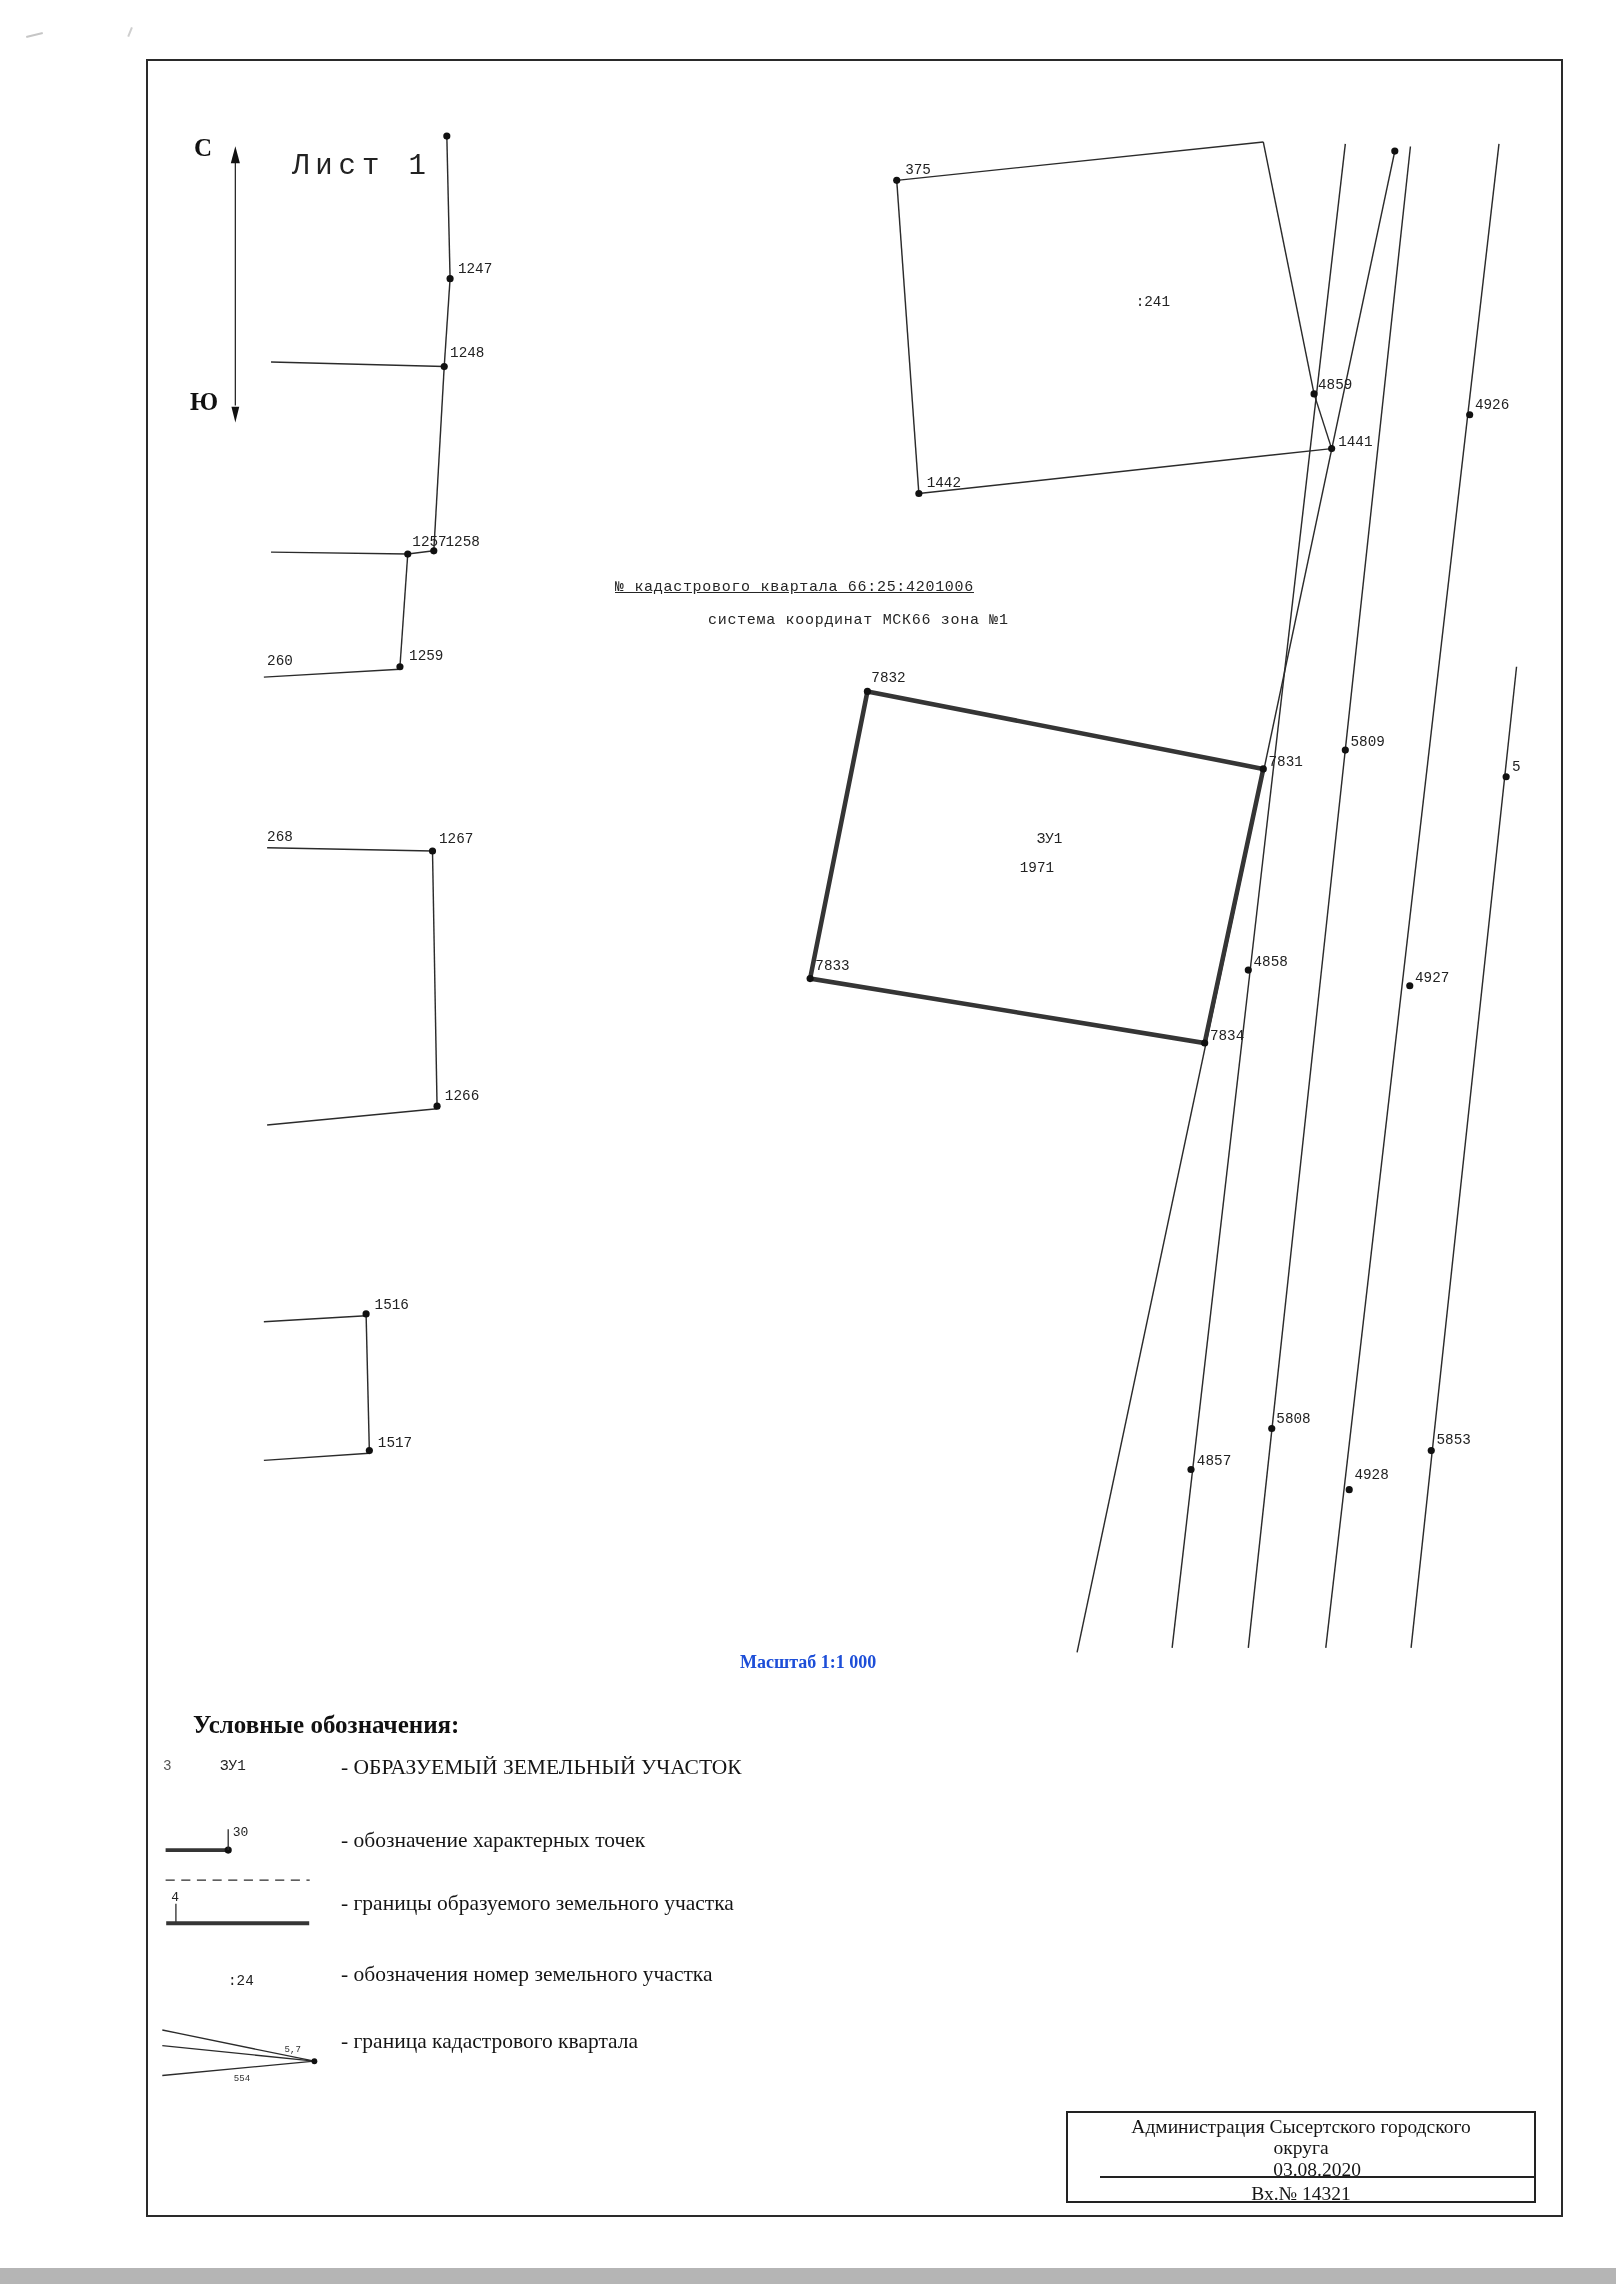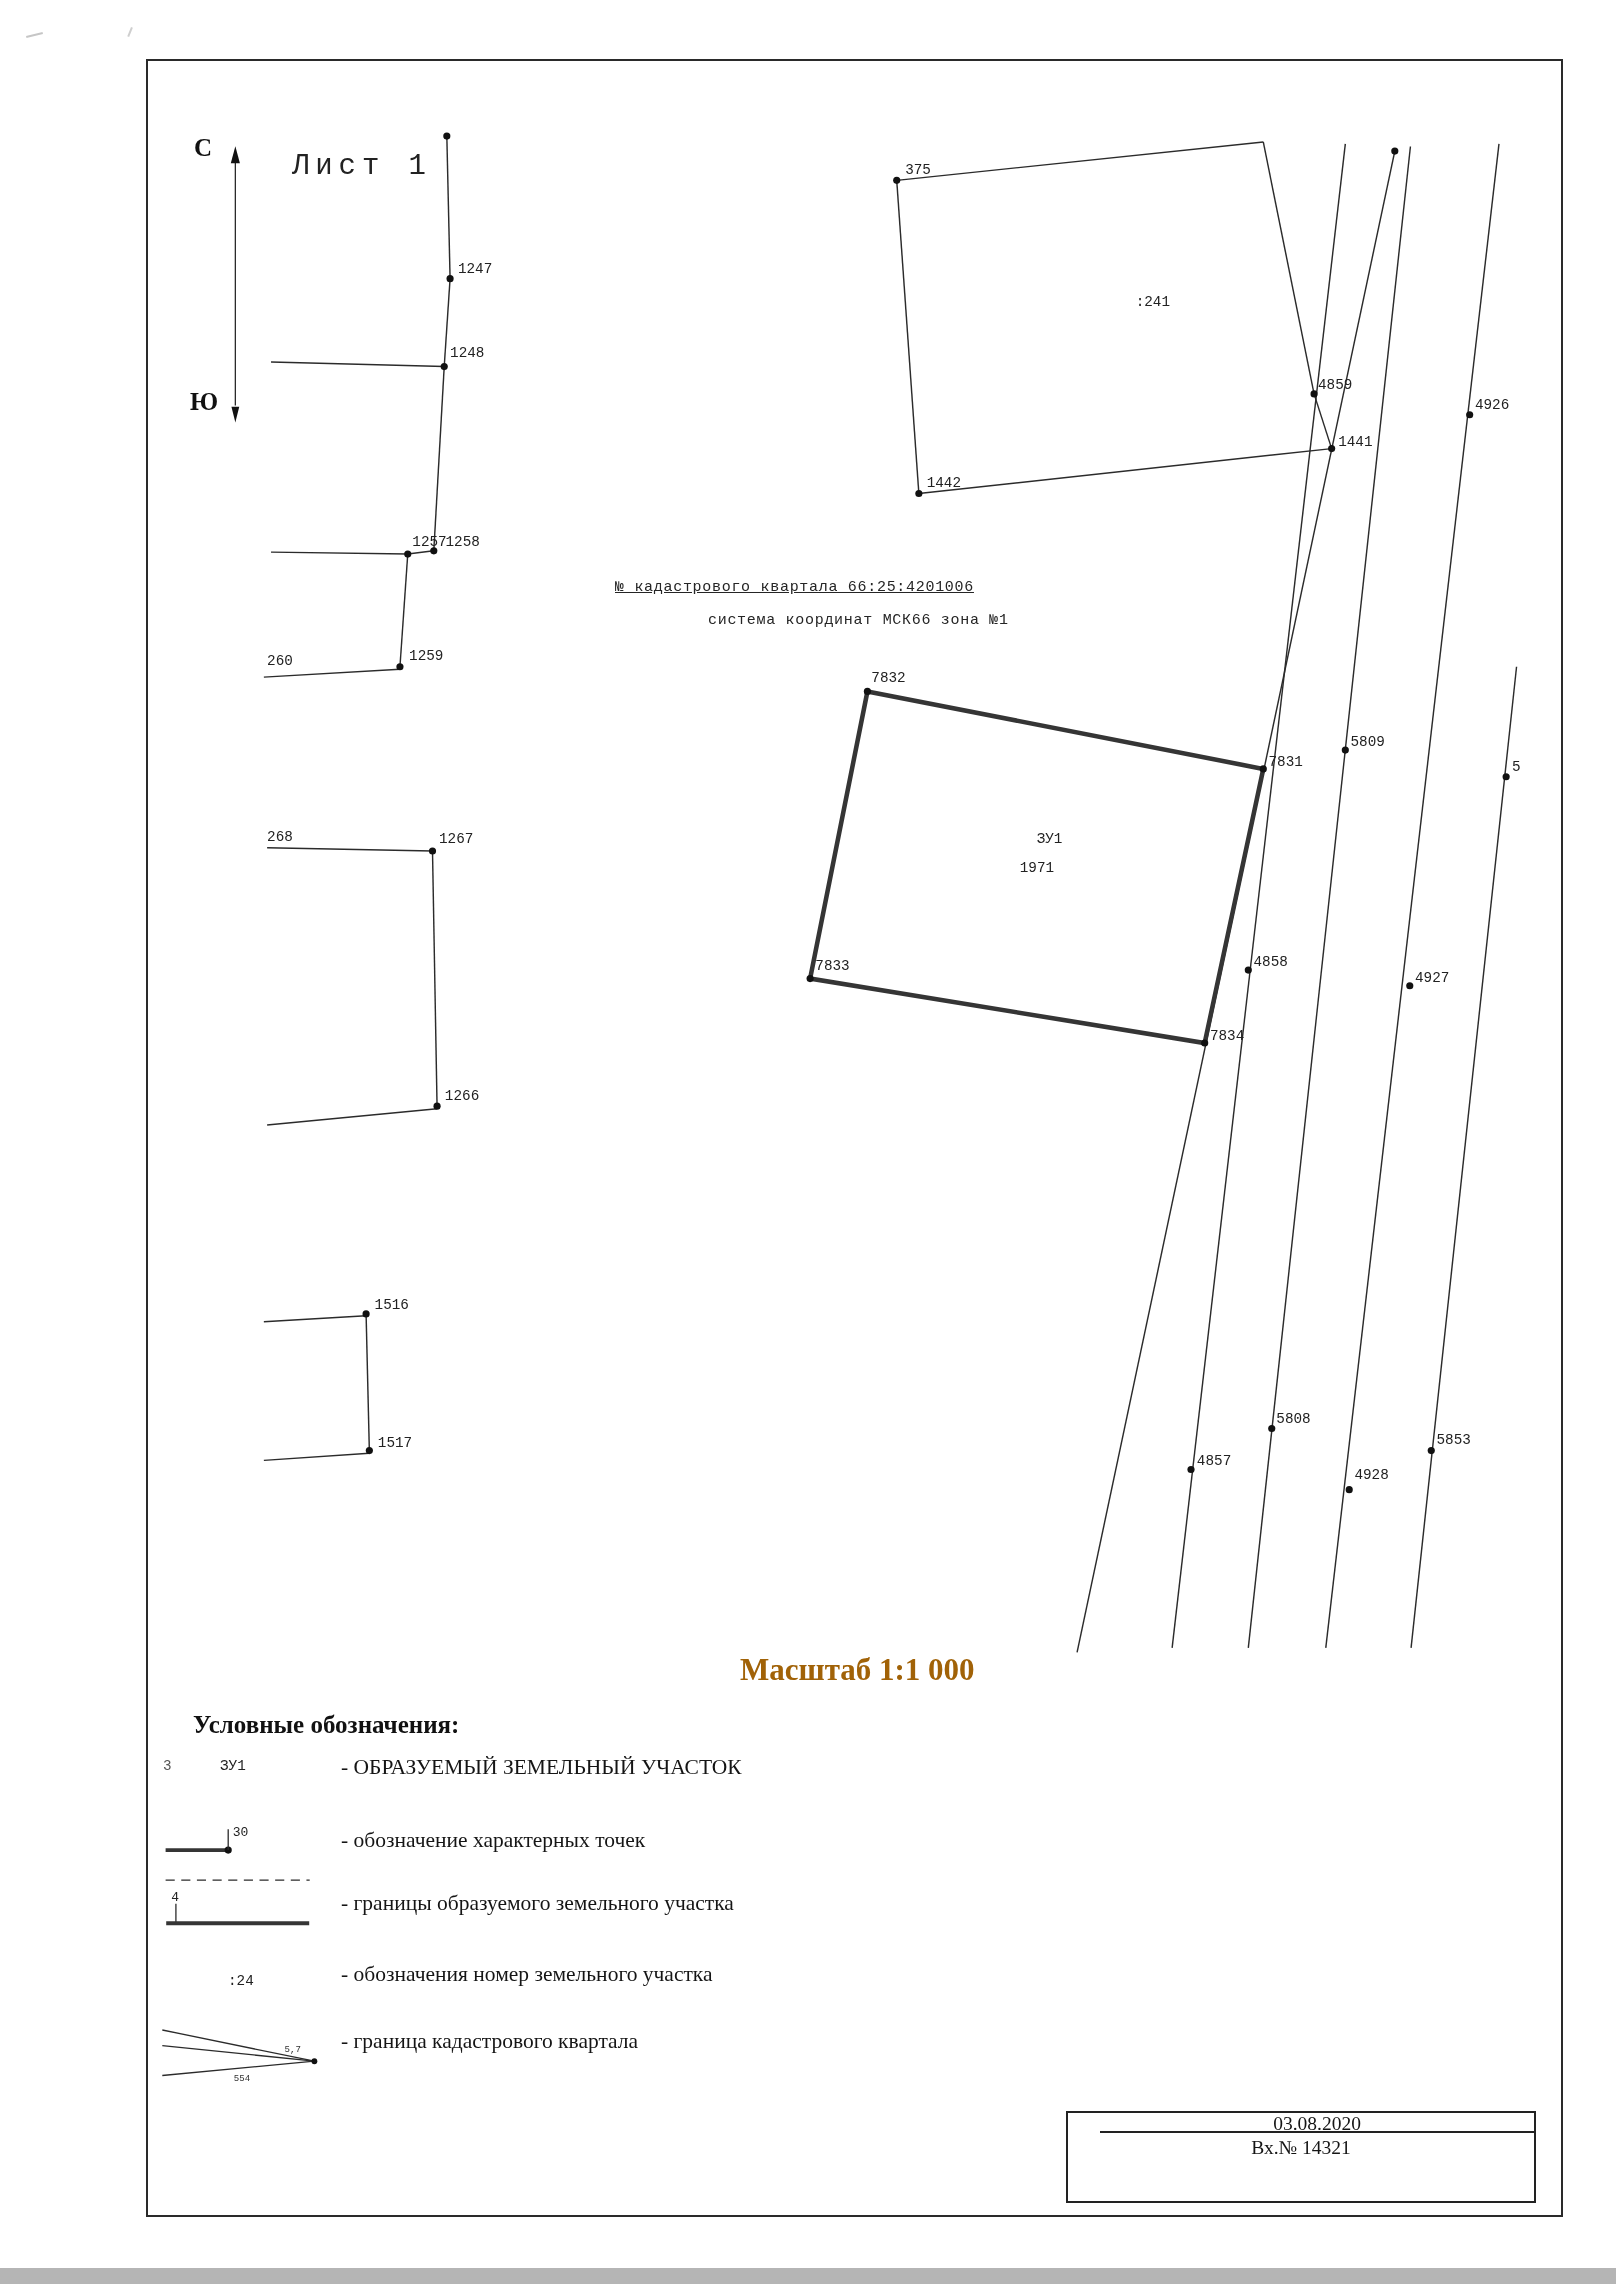--- a/index.html
+++ b/index.html
@@ -12,21 +12,21 @@
   .mpoint{fill:#111111;}
   .mtext,.mlabel{font-family:"Liberation Mono",monospace;font-size:22px;fill:#222222;}
   .sheet-title{position:absolute;left:292px;top:150px;font-family:"Liberation Mono",monospace;
                font-size:29px;letter-spacing:5.9px;color:#222;}
   .compass-letter{position:absolute;font-size:25px;font-weight:bold;color:#111;}
   .c-north{left:194px;top:134px;}
   .c-south{left:190px;top:388px;}
   .note{position:absolute;font-family:"Liberation Mono",monospace;font-size:15px;color:#252525;letter-spacing:0.7px;}
   .note1{left:615px;top:579px;text-decoration:underline;}
   .note2{left:708px;top:612px;}
-  .scale{position:absolute;left:740px;top:1652px;font-size:31px;font-weight:bold;color:#a16207;}
+  .scale{position:absolute;left:740px;top:1652px;font-size:18px;font-weight:bold;color:#1d4ed8;}
   .legend-title{position:absolute;left:193px;top:1711px;font-size:25px;font-weight:bold;color:#111;}
   .lg-text{position:absolute;left:341px;font-size:21.5px;color:#151515;white-space:nowrap;}
   .lg-mono{position:absolute;font-family:"Liberation Mono",monospace;font-size:14.3px;color:#222;}
   .lg-svg{position:absolute;}
   .lgline{stroke:#2b2b2b;stroke-width:2;fill:none;}
   .lgthick{stroke:#353535;stroke-width:6;fill:none;}
   .lgdash{stroke:#2b2b2b;stroke-width:2;stroke-dasharray:14 10;fill:none;}
   .lgtext{font-family:"Liberation Mono",monospace;font-size:20px;fill:#222;}
   .lgtiny{font-family:"Liberation Mono",monospace;font-size:14px;fill:#333;}
   .stamp{position:absolute;left:1066px;top:2111px;width:470px;height:92px;border:2px solid #222;
@@ -181,19 +181,23 @@
     <line class="lgline" x1="2" y1="12" x2="236" y2="60"></line>
     <line class="lgline" x1="2" y1="36" x2="236" y2="60"></line>
     <line class="lgline" x1="2" y1="82" x2="236" y2="60"></line>
     <circle cx="236" cy="60" r="4.5" fill="#111"></circle>
     <text class="lgtiny" x="190" y="46">5,7</text>
     <text class="lgtiny" x="112" y="90">554</text>
   </svg>
   <div class="lg-text" style="top:2029px">- граница кадастрового квартала</div>
 
   <div class="stamp">
+    <div class="stamp-org">
+      <div>Администрация Сысертского городского</div>
+      <div>округа</div>
+    </div>
     <div class="stamp-date-row"><span>03.08.2020</span></div>
     <div class="stamp-incoming">Вх.№ 14321</div>
   </div>
 
   <div class="scan-band"></div>
 </div>
 
 
 </body></html>

